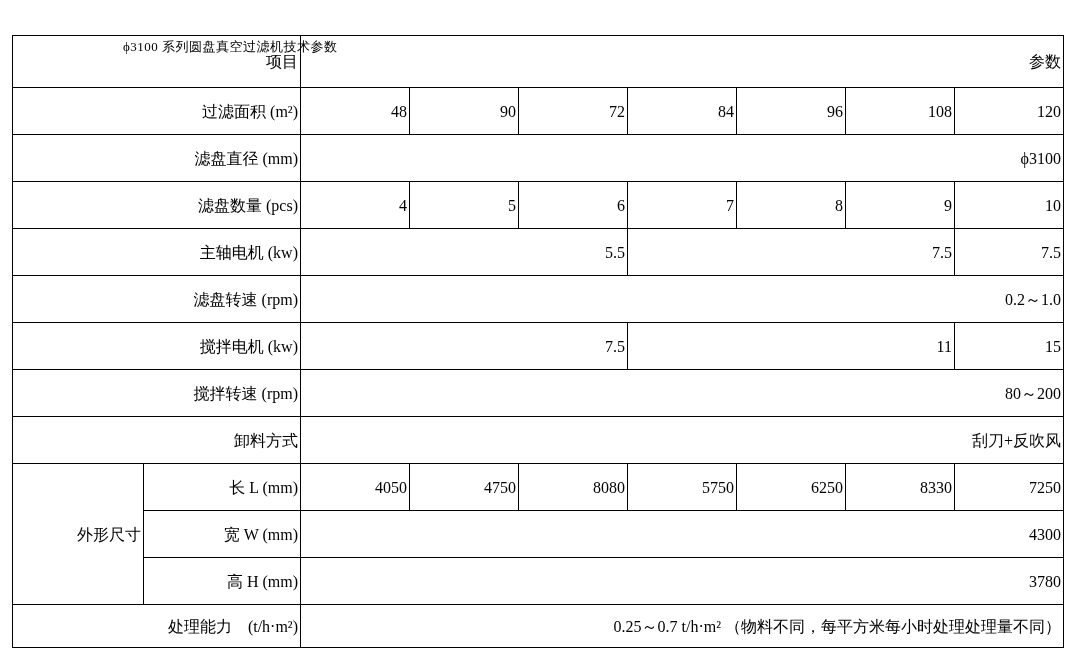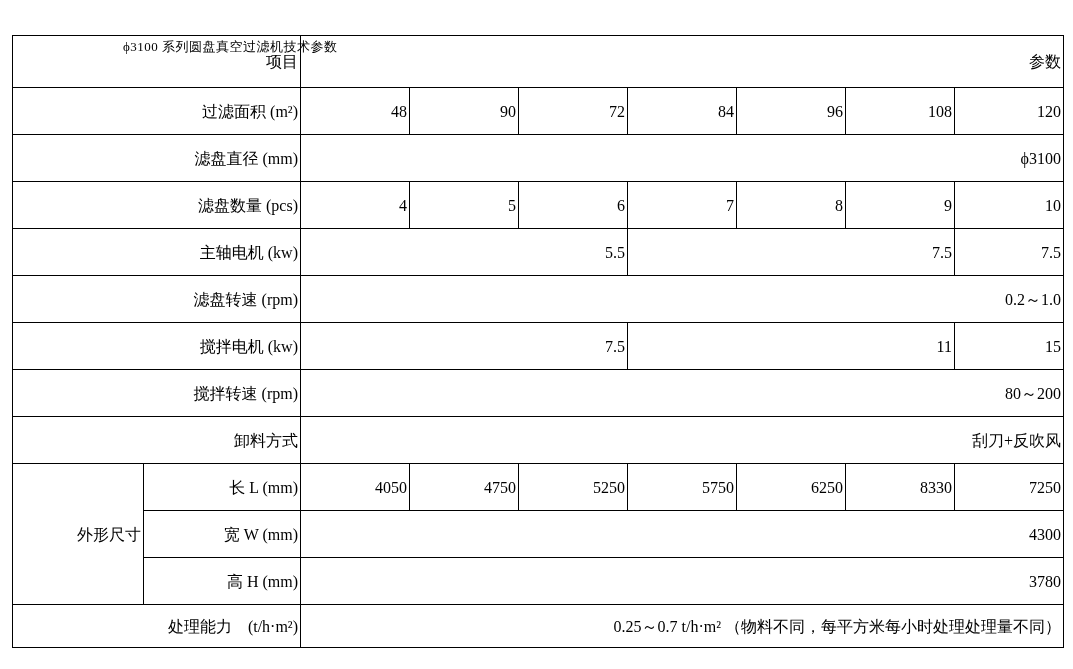--- a/index.html
+++ b/index.html
@@ -114,21 +114,21 @@
   <tr class="r-std">
     <td colspan="2" class="label">卸料方式</td>
     <td colspan="7">刮刀+反吹风</td>
   </tr>
 
   <tr class="r-std">
     <td rowspan="3" class="label">外形尺寸</td>
     <td class="sublabel">长 L (mm)</td>
     <td>4050</td>
     <td>4750</td>
-    <td>5250</td>
+    <td>8080</td>
     <td>5750</td>
     <td>6250</td>
     <td>8330</td>
     <td>7250</td>
   </tr>
 
   <tr class="r-std">
     <td class="sublabel">宽 W (mm)</td>
     <td colspan="7">4300</td>
   </tr>

